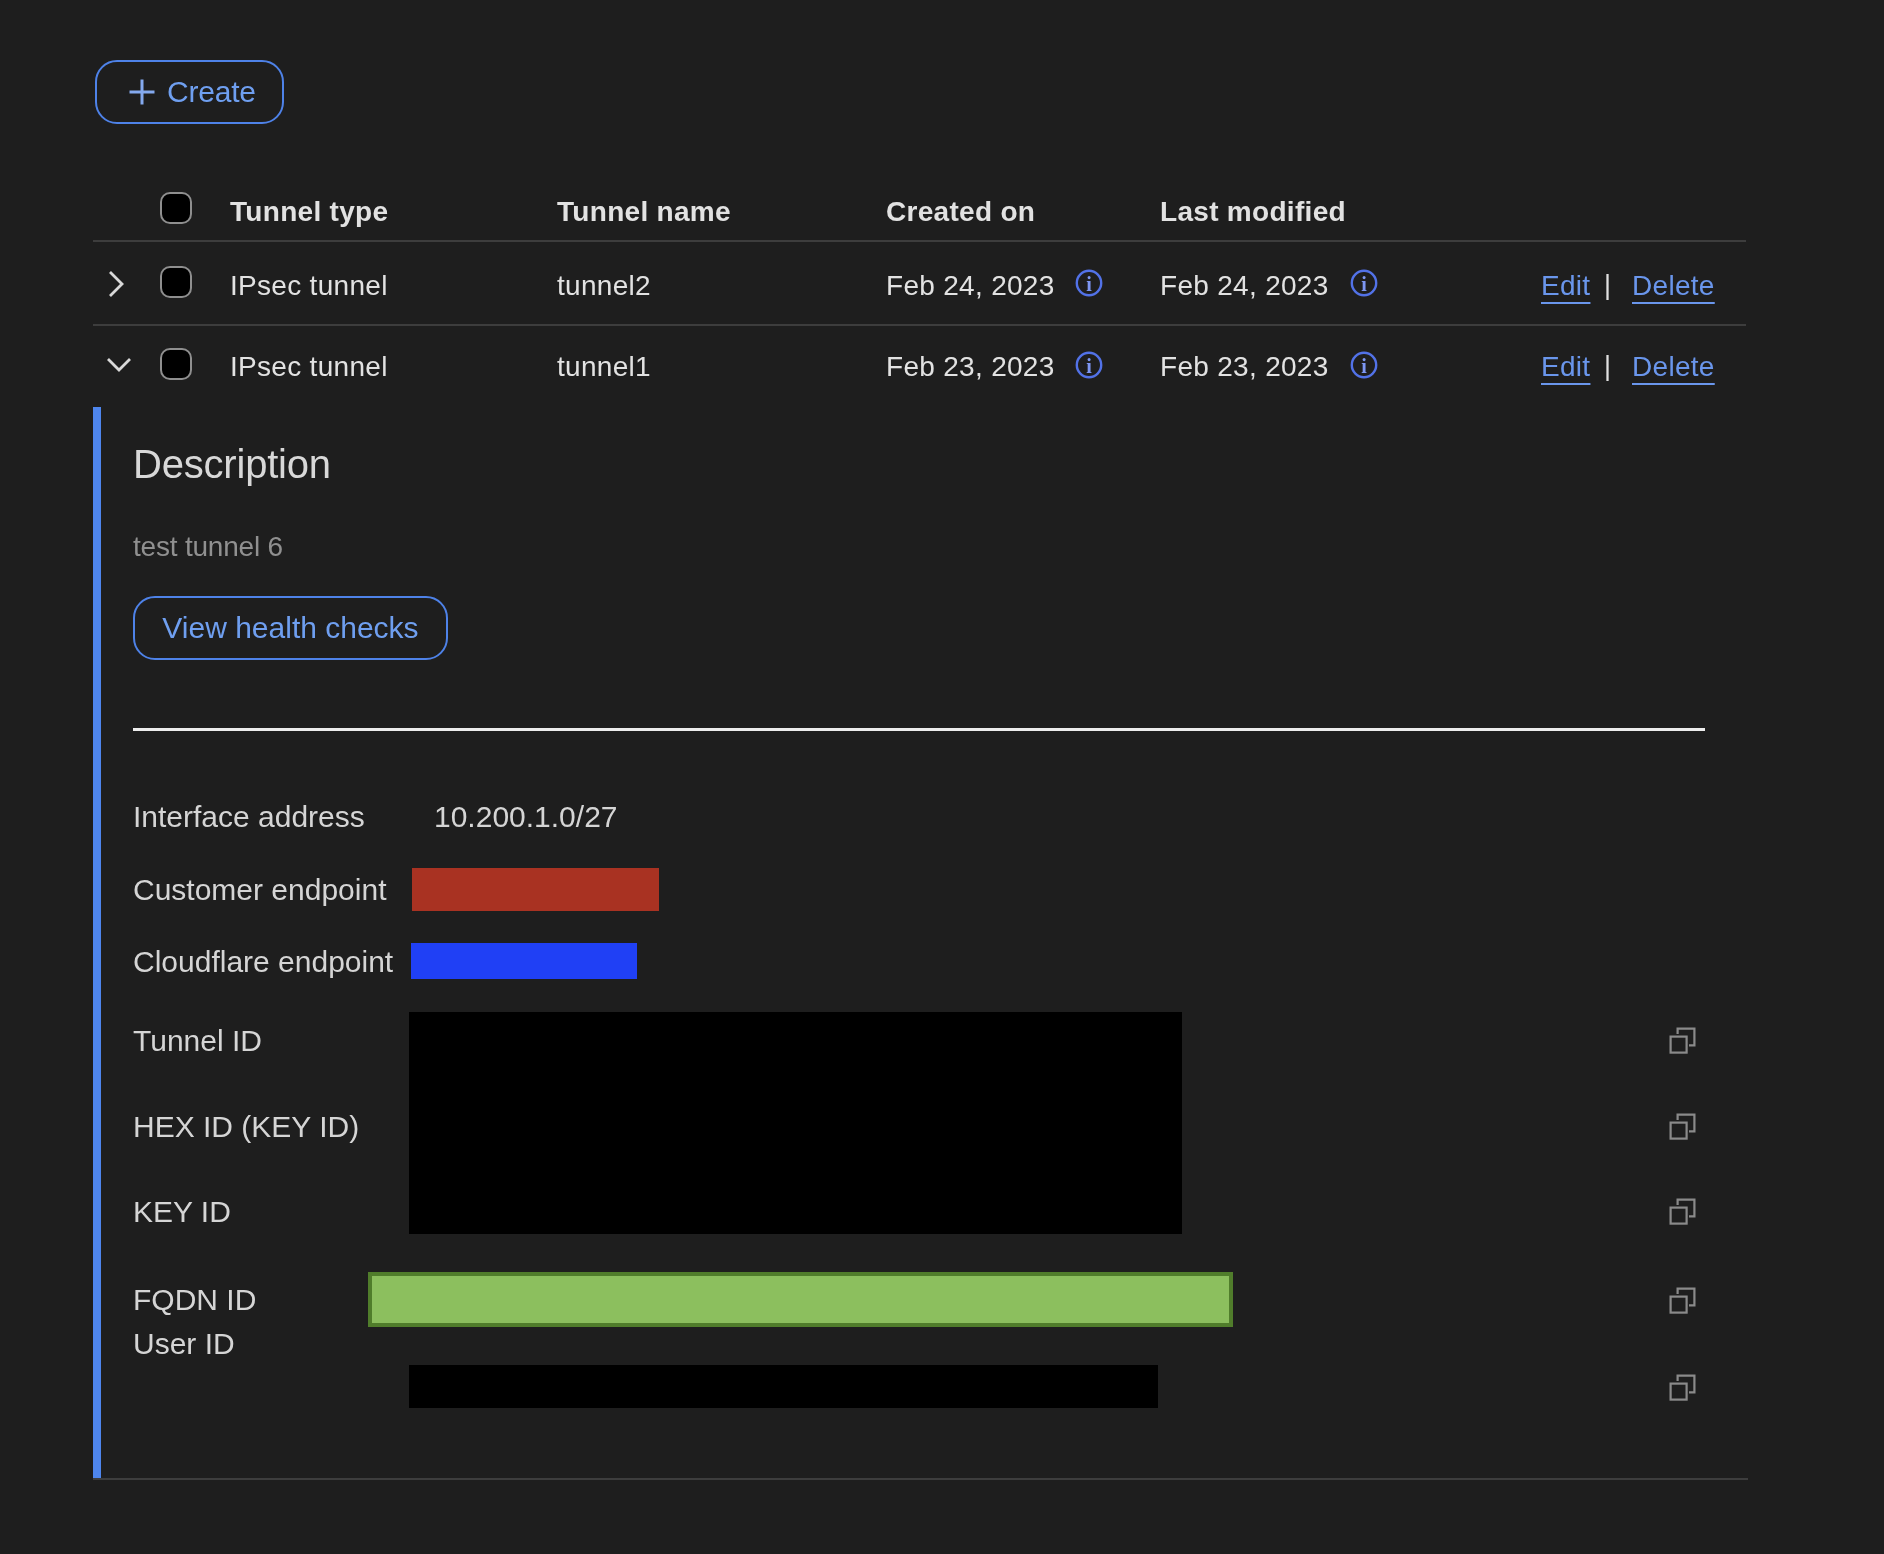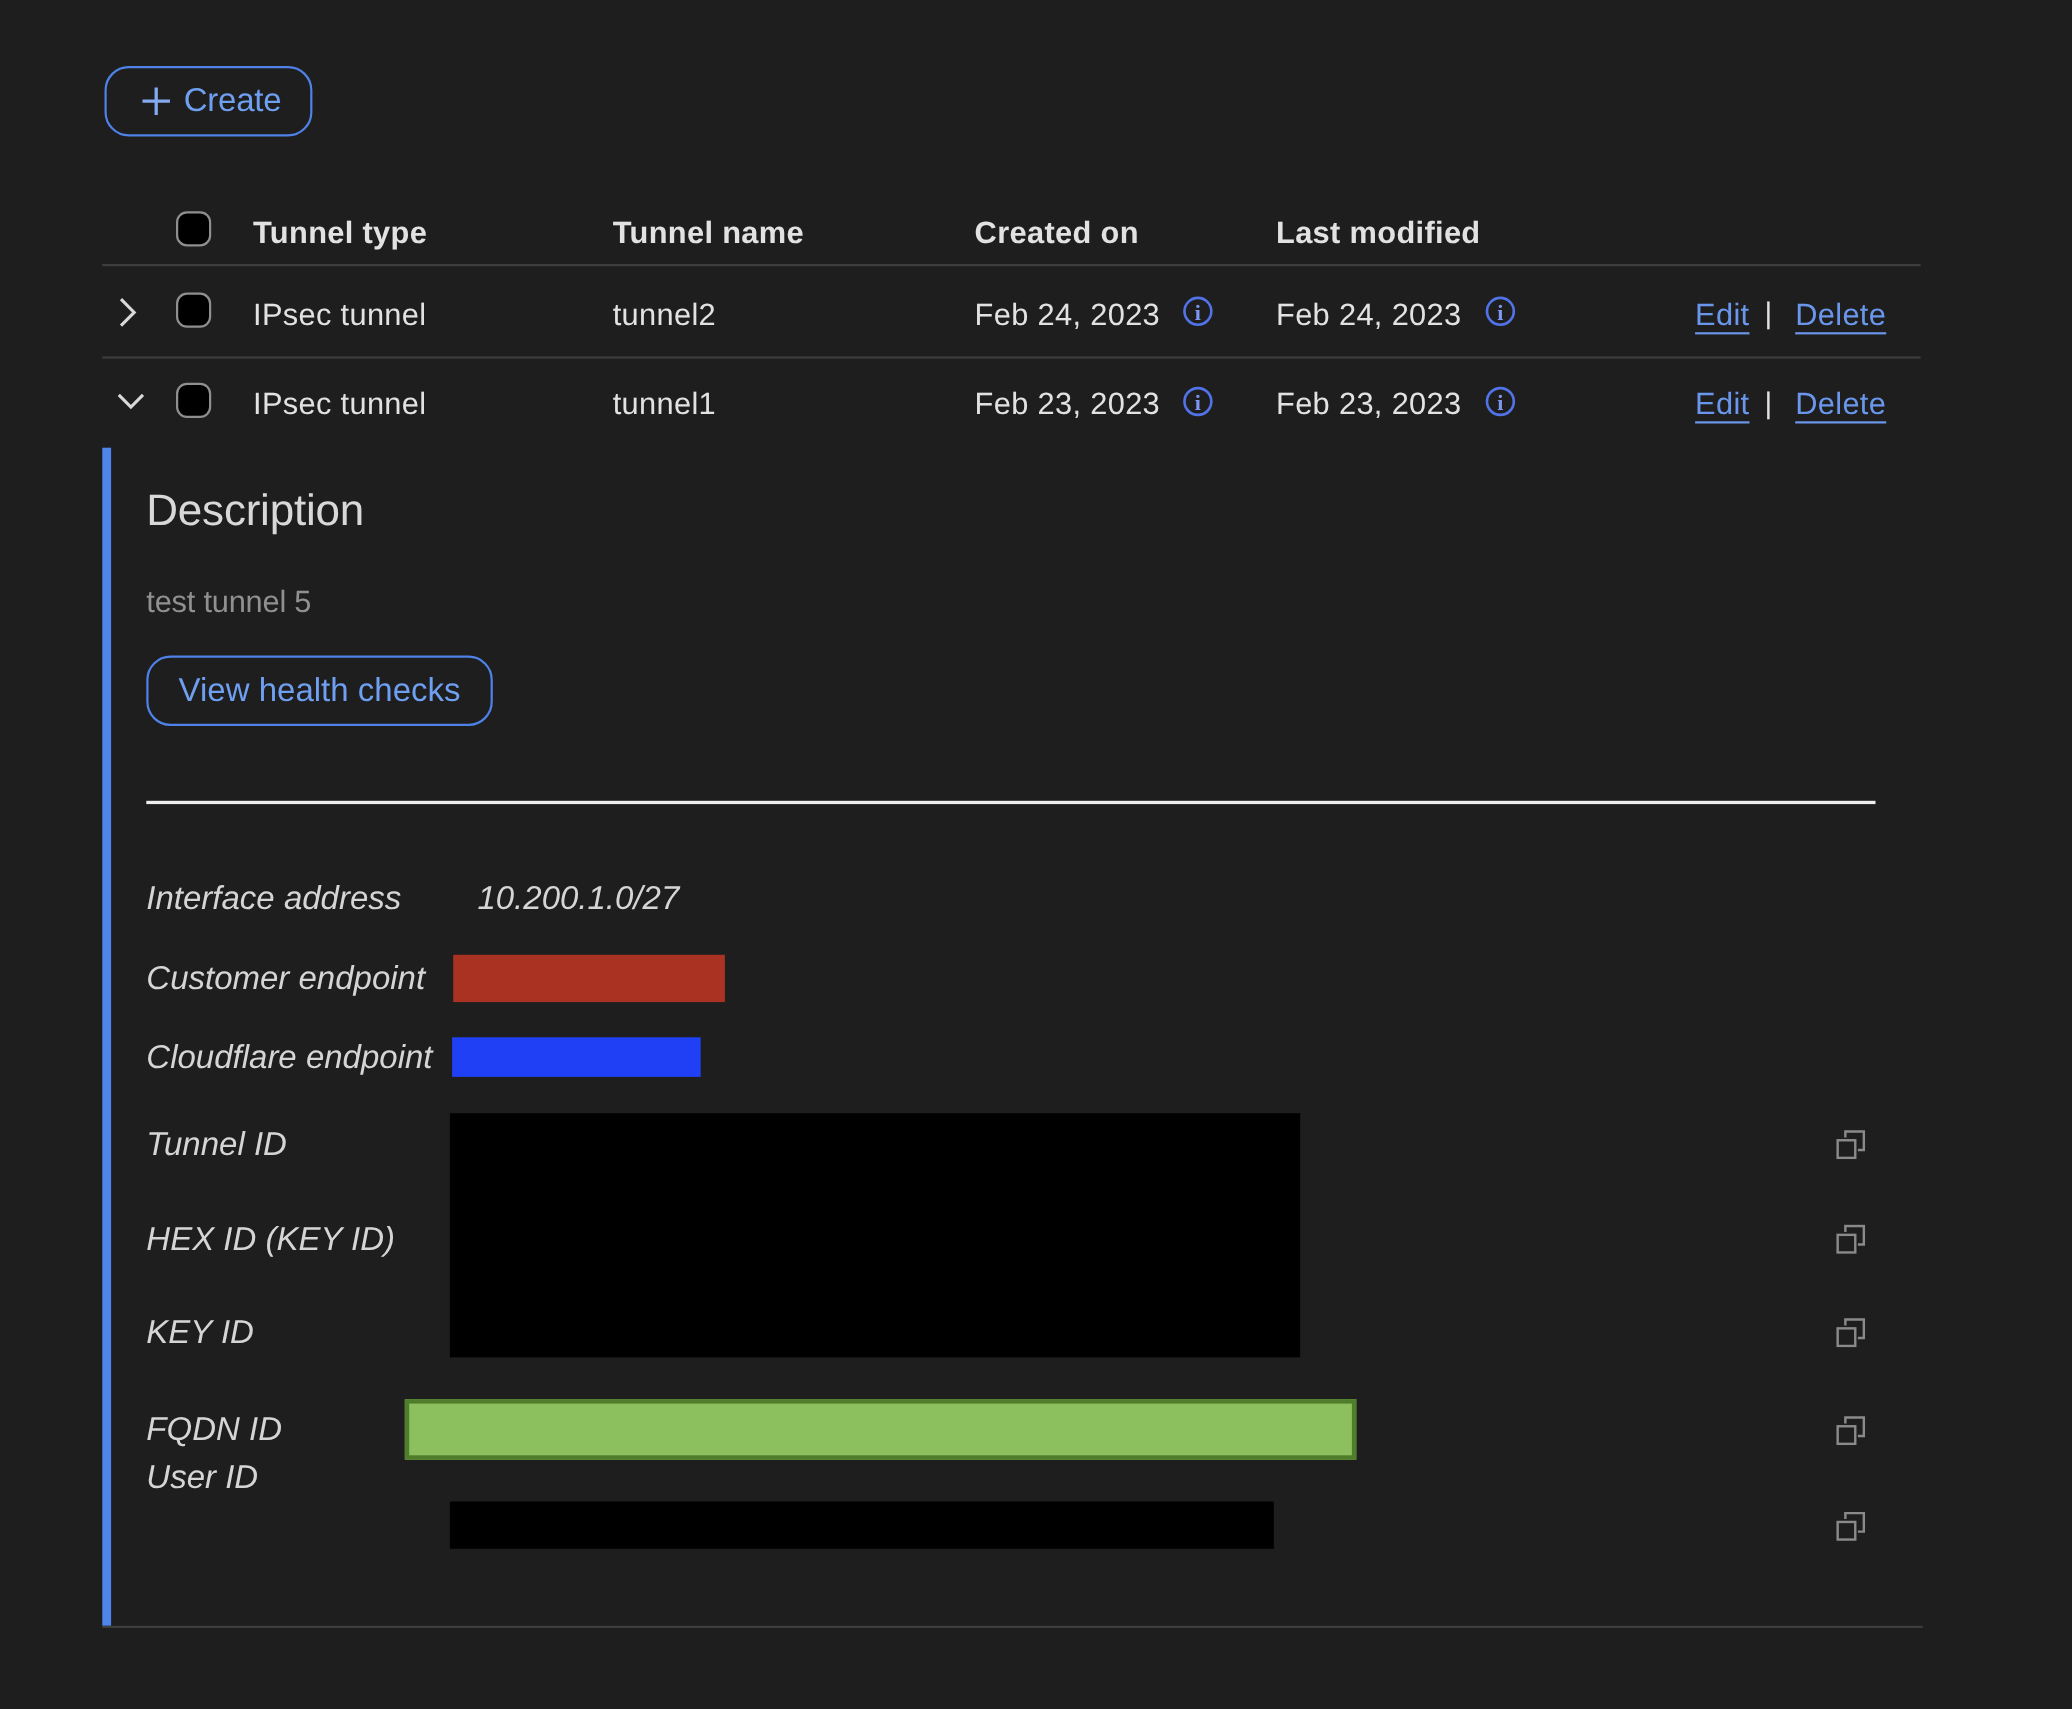--- a/index.html
+++ b/index.html
@@ -9,21 +9,21 @@
   .txt{color:#e2e2e2;font-size:28px;letter-spacing:0.3px;white-space:nowrap;}
   .hdr{font-weight:700;}
   .line{position:absolute;background:#3d3d3d;height:2px;}
   .cb{position:absolute;width:32px;height:32px;border:2px solid #8f8f8f;border-radius:10px;
       background:#000;box-sizing:border-box;}
   .link{color:#6a96ec;font-size:28px;letter-spacing:0.3px;text-decoration:underline;text-underline-offset:7px;
         text-decoration-thickness:2px;white-space:nowrap;}
   .btn{position:absolute;border:2px solid #4e82e8;border-radius:22px;color:#6f9ff0;
        font-size:30px;display:flex;align-items:center;justify-content:center;
        box-sizing:border-box;white-space:nowrap;}
-  .lbl{position:absolute;color:#d5d5d5;font-size:30px;white-space:nowrap;font-style:italic;}
+  .lbl{position:absolute;color:#d5d5d5;font-size:30px;white-space:nowrap;}
 </style>
 </head>
 <body>
 <div id="page">
 
   <div class="btn" style="left:95px;top:60px;width:189px;height:64px;justify-content:flex-start;padding-left:32px;">
     <svg width="26" height="26" viewBox="0 0 26 26" style="margin-right:12px;">
       <path d="M13 0.5 V25.5 M0.5 13 H25.5" stroke="#84a9ee" stroke-width="3" fill="none"></path>
     </svg>
       <span style="font-size:30px;letter-spacing:-0.2px;">Create</span>
@@ -73,21 +73,21 @@
     <circle cx="14" cy="14" r="12.2" fill="none" stroke="#5272e8" stroke-width="2.4"></circle>
     <text x="14" y="21.5" font-family="Liberation Serif" font-size="20" font-weight="700" fill="#7e97f3" text-anchor="middle">i</text>
   </svg>
   <div class="abs link" style="left:1541px;top:351px;">Edit</div>
   <div class="abs" style="left:1604px;top:351px;color:#e0e0e0;font-size:27px;">|</div>
   <div class="abs link" style="left:1632px;top:351px;">Delete</div>
 
   <div class="abs" style="left:93px;top:407px;width:8px;height:1071px;background:#4e86ee;"></div>
 
   <div class="abs" style="left:133px;top:442px;color:#d8d8d8;font-size:40px;font-weight:400;letter-spacing:-0.2px;">Description</div>
-  <div class="abs" style="left:133px;top:531px;color:#909090;font-size:28px;letter-spacing:-0.2px;">test tunnel 5</div>
+  <div class="abs" style="left:133px;top:531px;color:#909090;font-size:28px;letter-spacing:-0.2px;">test tunnel 6</div>
   <div class="btn" style="left:133px;top:596px;width:315px;height:64px;">View health checks</div>
   <div class="abs" style="left:133px;top:728px;width:1572px;height:3px;background:#ededed;"></div>
 
   <div class="lbl" style="left:133px;top:800px;">Interface address</div>
   <div class="lbl" style="left:434px;top:800px;">10.200.1.0/27</div>
 
   <div class="lbl" style="left:133px;top:873px;">Customer endpoint</div>
   <div class="abs" style="left:412px;top:868px;width:247px;height:43px;background:#a93222;"></div>
 
   <div class="lbl" style="left:133px;top:945px;">Cloudflare endpoint</div>

